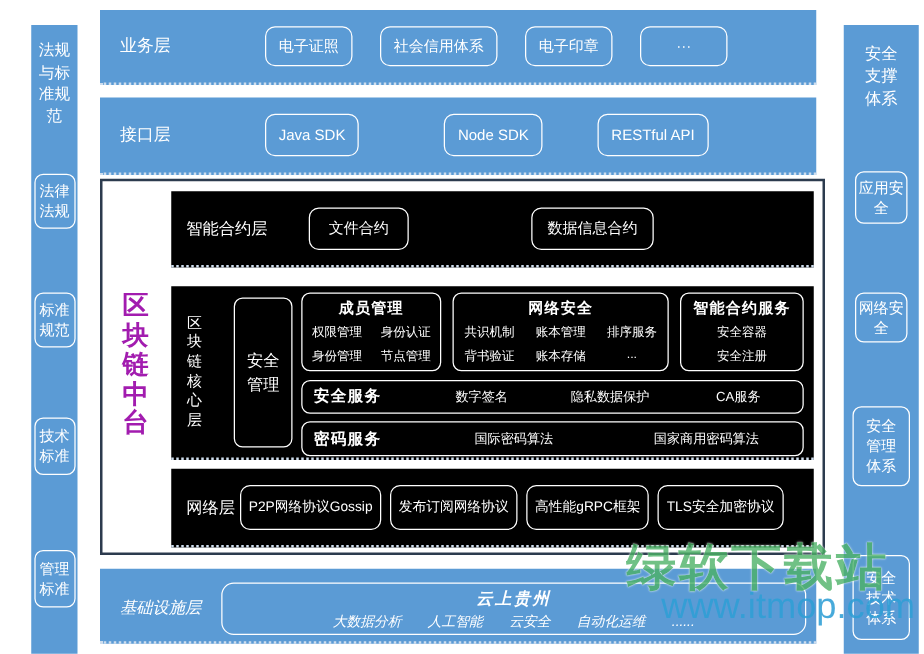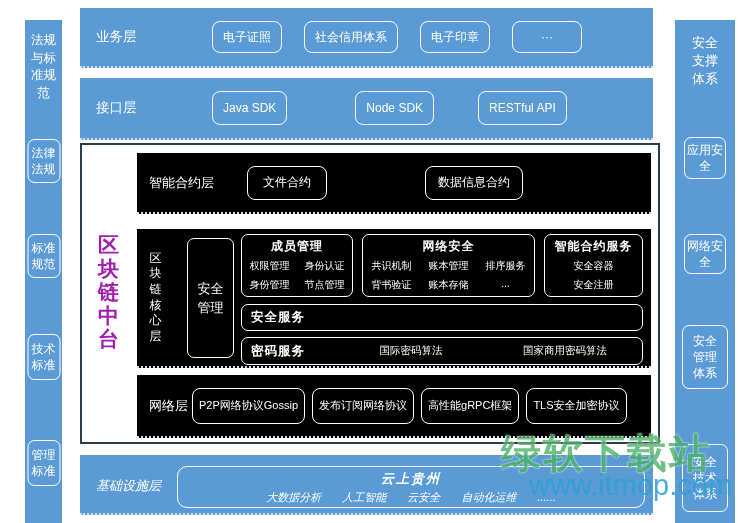--- a/index.html
+++ b/index.html
@@ -208,20 +208,25 @@
           <div class="group g3">
             <div class="group-title">智能合约服务</div>
             <div class="group-items">
               <span>安全容器</span>
               <span>安全注册</span>
             </div>
           </div>
         </div>
         <div class="core-rowline row-sec">
           <div class="rowline-title">安全服务</div>
+          <div class="rowline-items">
+            <span>数字签名</span>
+            <span>隐私数据保护</span>
+            <span>CA服务</span>
+          </div>
         </div>
         <div class="core-rowline row-cry">
           <div class="rowline-title">密码服务</div>
           <div class="rowline-items">
             <span>国际密码算法</span>
             <span>国家商用密码算法</span>
           </div>
         </div>
       </div>
     </div>

